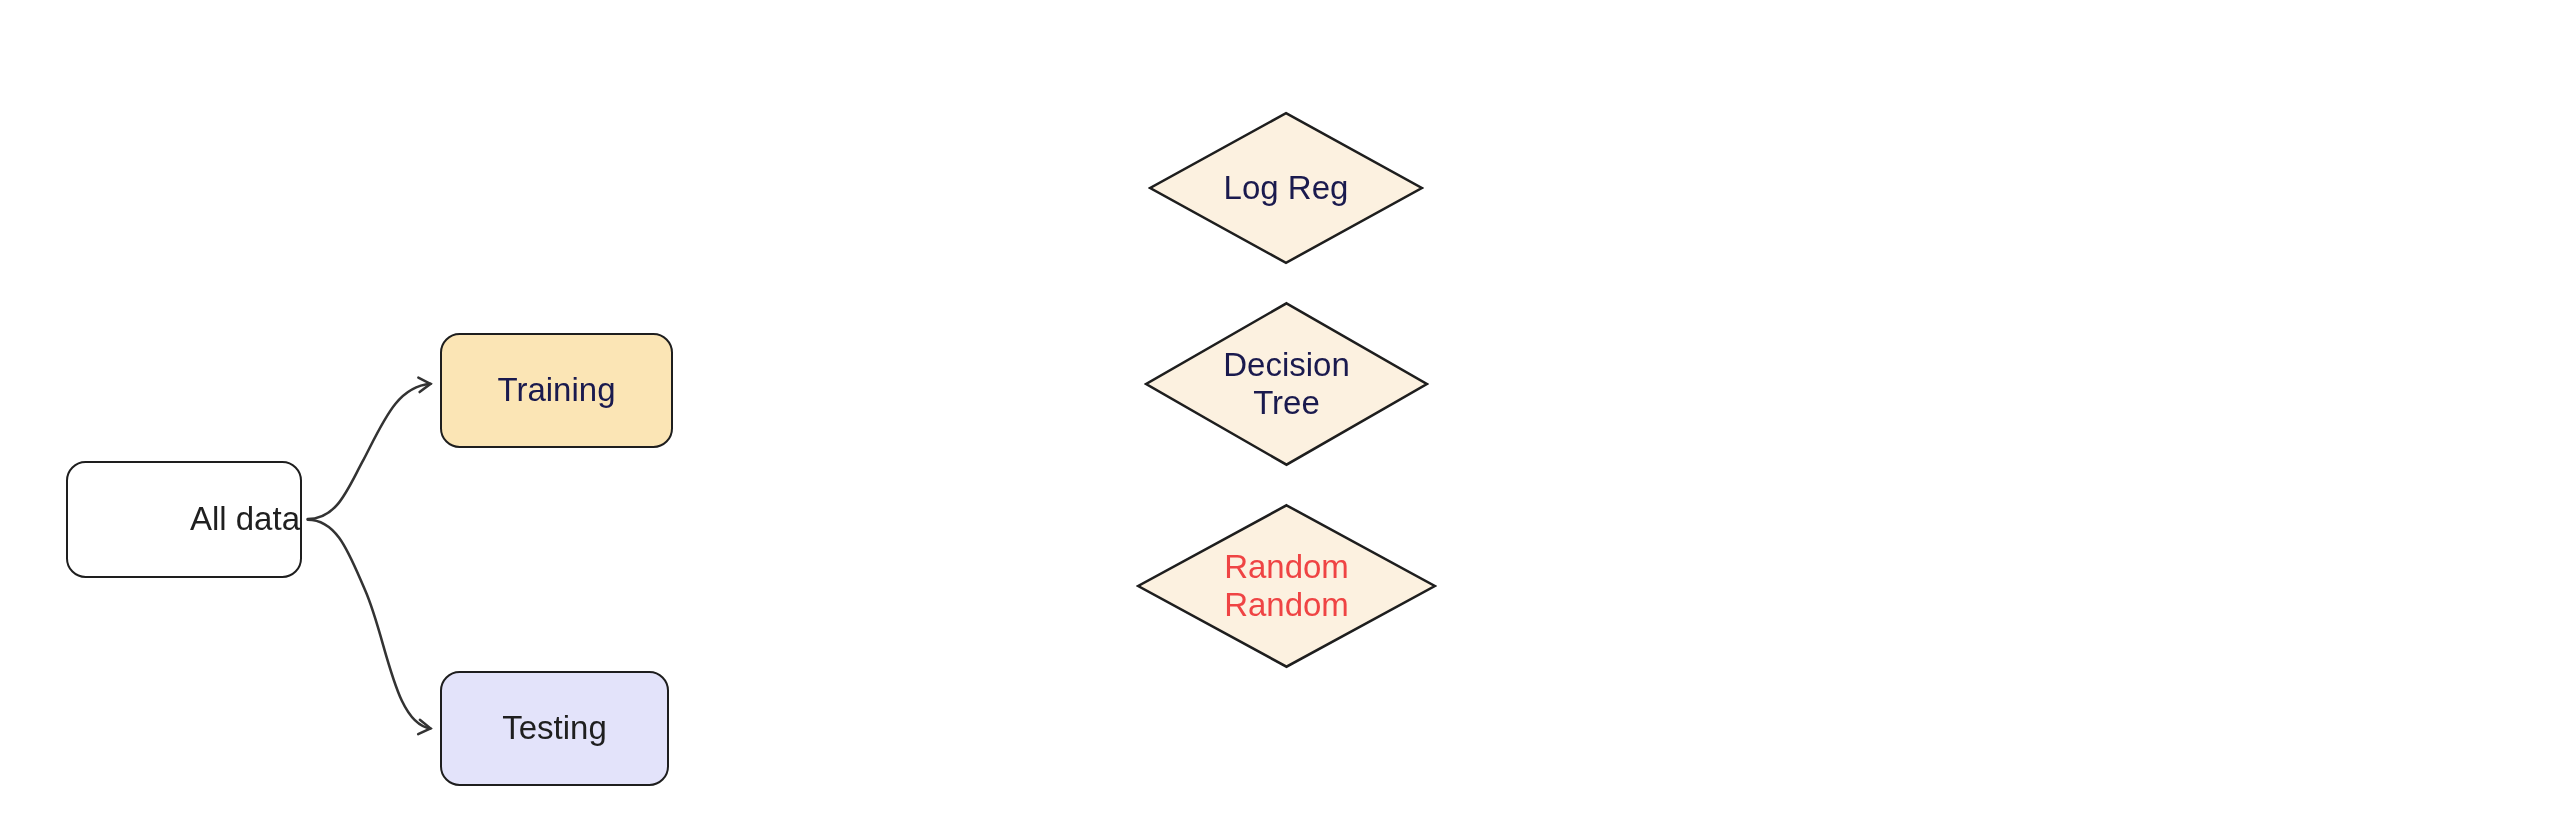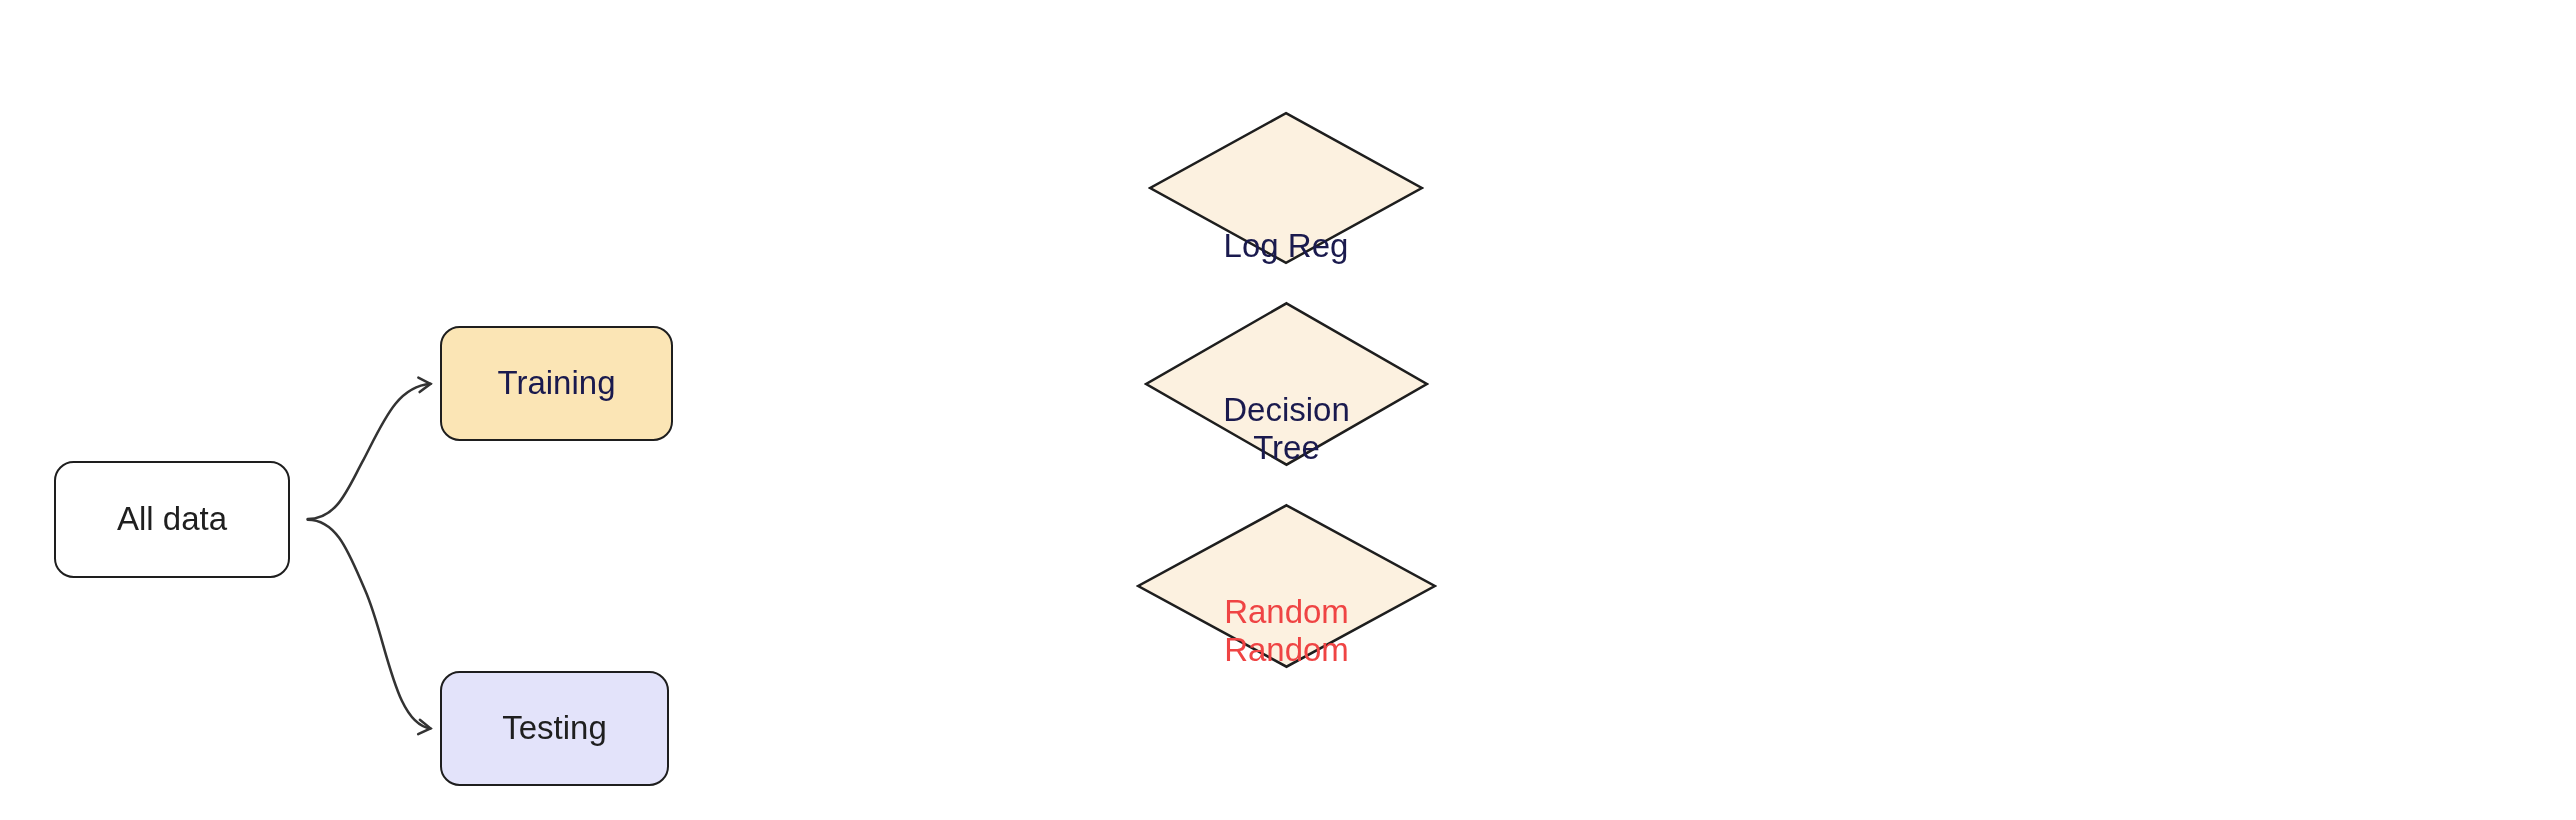--- a/index.html
+++ b/index.html
@@ -62,21 +62,21 @@
   }
   .diamond-label {
     position: absolute;
     left: 0;
     top: 0;
     right: 0;
     bottom: 0;
     display: flex;
     flex-direction: column;
     align-items: center;
-    justify-content: flex-end;
+    justify-content: center;
     text-align: center;
     font-size: 33px;
     line-height: 38px;
   }
   .diamond-label span {
     display: block;
     white-space: nowrap;
   }
 </style>
 </head>
@@ -87,25 +87,25 @@
   <svg class="edges-layer" viewBox="0 0 3543 1128">
     <defs>
       <marker id="arrowhead" viewBox="0 0 22 26" refX="19" refY="13" markerWidth="22" markerHeight="26" markerUnits="userSpaceOnUse" orient="auto">
         <path class="arrowhead-path" d="M3,3 L19,13 L3,23" style="stroke: rgb(51, 51, 51);"></path>
       </marker>
     </defs>
     <path class="edge-path" d="M 423 714 C 464 714 478 672 500 632 C 528 578 546 532 592 528" marker-end="url(#arrowhead)" style="stroke: rgb(51, 51, 51);"></path>
     <path class="edge-path" d="M 423 715 C 464 715 480 762 502 812 C 532 880 542 996 592 1002" marker-end="url(#arrowhead)" style="stroke: rgb(51, 51, 51);"></path>
   </svg>
 
-  <div class="rect-node" style="left: 54px; top: 461px; width: 236px; height: 117px; background-color: rgb(255, 255, 255); border-color: rgb(30, 30, 30);">
+  <div class="rect-node" style="left: 66px; top: 461px; width: 236px; height: 117px; background-color: rgb(255, 255, 255); border-color: rgb(30, 30, 30); justify-content: flex-end;">
     <span class="node-label" style="color: rgb(31, 31, 31);">All data</span>
   </div>
 
-  <div class="rect-node" style="left: 440px; top: 326px; width: 233px; height: 115px; background-color: rgb(251, 229, 181); border-color: rgb(30, 30, 30);">
+  <div class="rect-node" style="left: 440px; top: 333px; width: 233px; height: 115px; background-color: rgb(251, 229, 181); border-color: rgb(30, 30, 30);">
     <span class="node-label" style="color: rgb(26, 26, 78);">Training</span>
   </div>
 
   <div class="rect-node" style="left: 440px; top: 671px; width: 229px; height: 115px; background-color: rgb(227, 227, 250); border-color: rgb(30, 30, 30);">
     <span class="node-label" style="color: rgb(31, 31, 31);">Testing</span>
   </div>
 
   <div class="diamond-node" style="left:1148px; top:111px; width:276px; height:154px;">
     <svg viewBox="0 0 380 212" width="276" height="154">
       <polygon class="diamond-polygon" points="190,3 377,106 190,209 3,106" style="fill: rgb(252, 241, 224); stroke: rgb(30, 30, 30);"></polygon>

